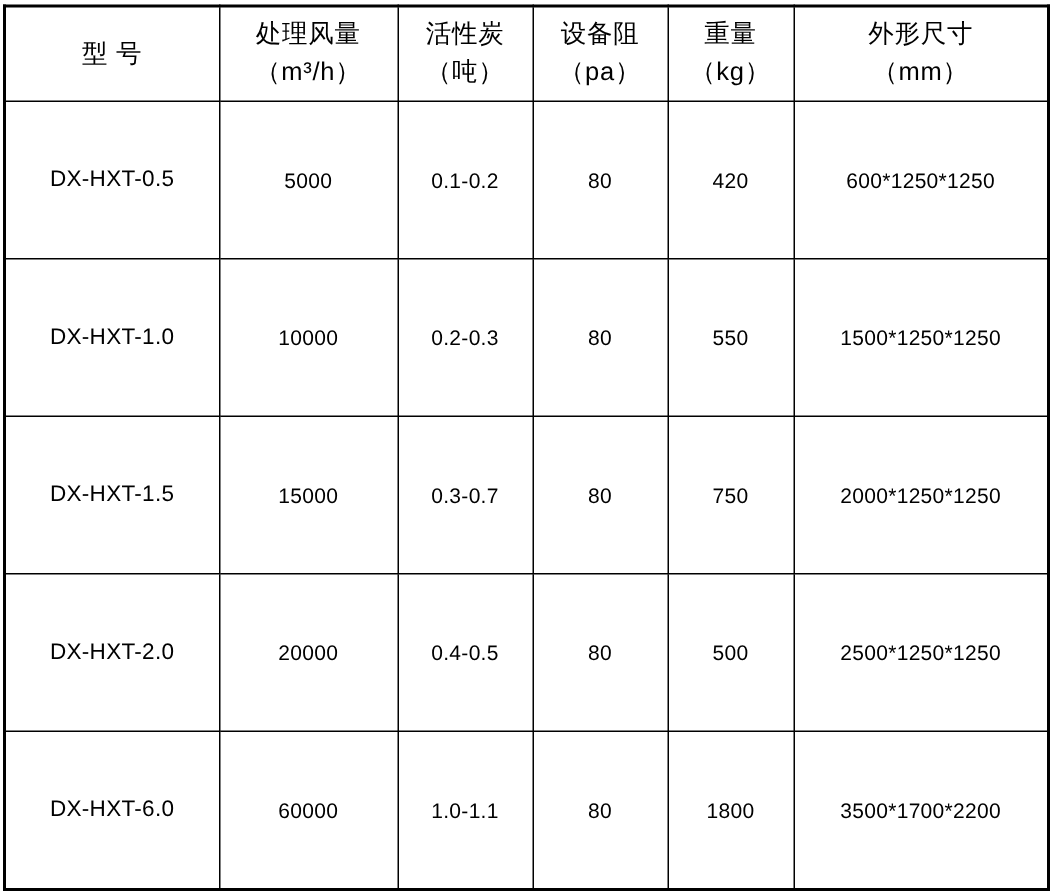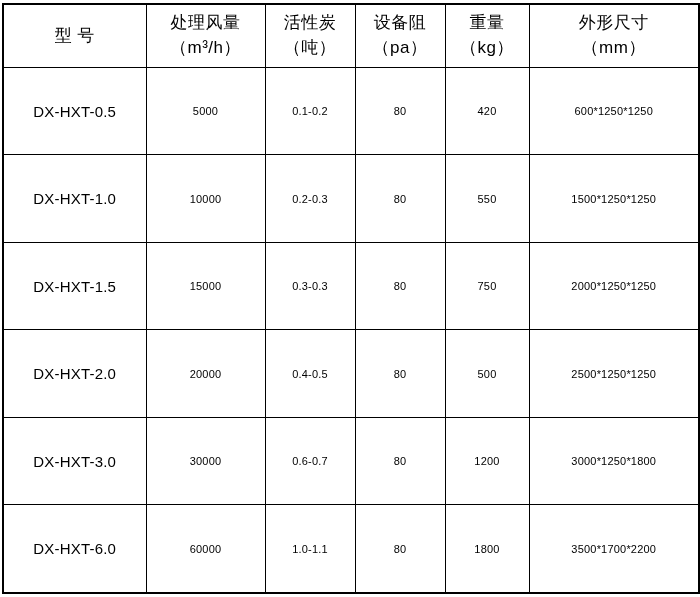--- a/index.html
+++ b/index.html
@@ -41,21 +41,21 @@
   thead th {
     font-size: 17px;
     font-weight: bold;
     line-height: 1.45;
     letter-spacing: 0.5px;
     height: 62px;
   }
   thead th .hdr-line1 { display: block; }
   thead th .hdr-line2 { display: block; }
   tbody td {
-    font-size: 11px;
+    font-size: 14px;
     height: 58px;
     letter-spacing: 0.2px;
   }
   col.c0 { width: 143px; }
   col.c1 { width: 119px; }
   col.c2 { width: 90px; }
   col.c3 { width: 90px; }
   col.c4 { width: 84px; }
   col.c5 { width: 170px; }
   .model-cell { font-size: 15px; }
@@ -113,40 +113,32 @@
         <td class="model-cell">DX-HXT-1.0</td>
         <td>10000</td>
         <td>0.2-0.3</td>
         <td>80</td>
         <td>550</td>
         <td>1500*1250*1250</td>
       </tr>
       <tr>
         <td class="model-cell">DX-HXT-1.5</td>
         <td>15000</td>
-        <td>0.3-0.3</td>
+        <td>0.3-0.7</td>
         <td>80</td>
         <td>750</td>
         <td>2000*1250*1250</td>
       </tr>
       <tr>
         <td class="model-cell">DX-HXT-2.0</td>
         <td>20000</td>
         <td>0.4-0.5</td>
         <td>80</td>
         <td>500</td>
         <td>2500*1250*1250</td>
-      </tr>
-      <tr>
-        <td class="model-cell">DX-HXT-3.0</td>
-        <td>30000</td>
-        <td>0.6-0.7</td>
-        <td>80</td>
-        <td>1200</td>
-        <td>3000*1250*1800</td>
       </tr>
       <tr>
         <td class="model-cell">DX-HXT-6.0</td>
         <td>60000</td>
         <td>1.0-1.1</td>
         <td>80</td>
         <td>1800</td>
         <td>3500*1700*2200</td>
       </tr>
     </tbody>

